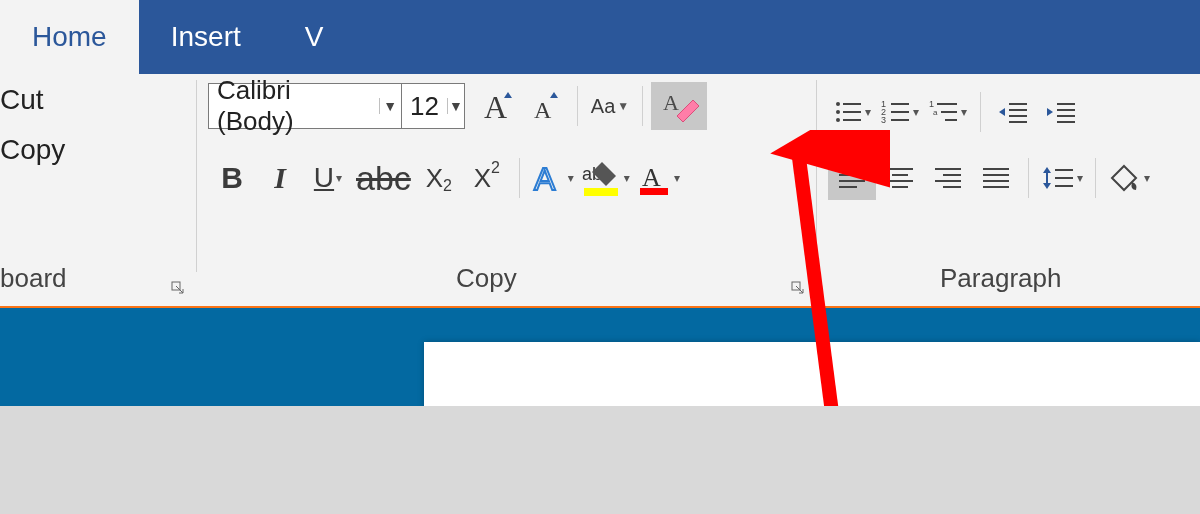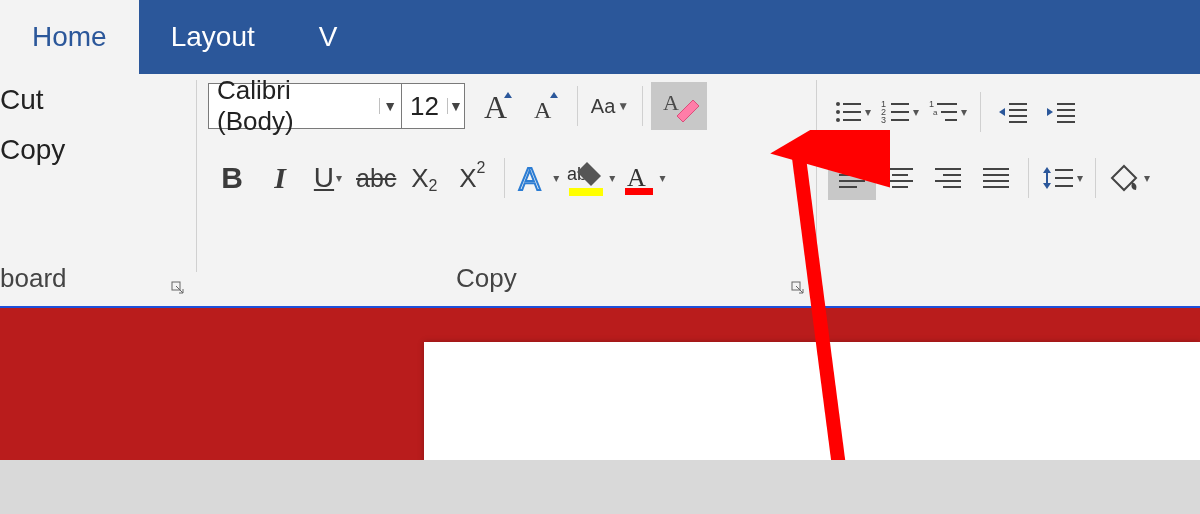--- a/index.html
+++ b/index.html
@@ -1,22 +1,22 @@
 <!DOCTYPE html>
 <html><head>
 <meta charset="utf-8">
 <style>
   html,body{margin:0;padding:0;font-family:"Segoe UI",Arial,sans-serif;background:#d9d9d9;overflow:hidden}
-  #stage{position:relative;width:1200px;height:460px;background:#b91c1c}
+  #stage{position:relative;width:1200px;height:406px;background:#0369a1}
   
   .tabs{position:absolute;left:0;top:0;right:0;height:74px;background:#2b579a;display:flex;align-items:stretch}
   .tab{color:#fff;font-size:28px;display:flex;align-items:center;padding:0 32px;cursor:pointer;white-space:nowrap}
   .tab.active{background:#f3f3f3;color:#2b579a}
   
-  .ribbon{position:absolute;left:0;top:74px;right:0;height:232px;background:#f3f3f3;border-bottom:2px solid #1d4ed8}
+  .ribbon{position:absolute;left:0;top:74px;right:0;height:232px;background:#f3f3f3;border-bottom:2px solid #f97316}
   .grp-sep{position:absolute;top:6px;bottom:34px;width:1px;background:#d0d0d0}
   .grp-label{position:absolute;bottom:12px;font-size:26px;color:#444}
   .launcher{position:absolute;bottom:8px;width:20px;height:20px;color:#666;font-size:16px;display:flex;align-items:center;justify-content:center;cursor:pointer}
   .vsep{display:inline-block;width:1px;height:40px;background:#d0d0d0;vertical-align:middle;margin:0 8px}
   
   .clip-item{position:absolute;left:0;font-size:28px;color:#222;cursor:pointer}
   
   .font-row1{position:absolute;top:8px;left:208;display:flex;align-items:center}
   .font-row1{left:208px}
   .combo{background:#fff;border:1px solid #7a7a7a;height:44px;display:flex;align-items:center;font-size:26px;color:#222}
@@ -35,21 +35,21 @@
   .arrow{position:absolute;pointer-events:none}
   svg{display:block}
 </style>
 </head>
 <body>
 
 <div id="stage">
 
   <div class="tabs">
     <div class="tab active">Home</div>
-    <div class="tab">Layout</div>
+    <div class="tab">Insert</div>
     <div class="tab">V</div>
   </div>
 
   <div class="ribbon">
 
     <div class="clip-item" style="top:10px">Cut</div>
     <div class="clip-item" style="top:60px">Copy</div>
     <div class="grp-label" style="left:0">board</div>
     <div class="launcher" style="left:168px">
       <svg width="14" height="14">
@@ -99,21 +99,21 @@
           <span style="font-weight:900;font-size:30px">B</span>
         </span>
       <span class="ibtn">
           <span style="font-style:italic;font-family:'Times New Roman';font-weight:bold;font-size:30px">I</span>
         </span>
       <span class="ibtn">
           <span style="text-decoration:underline;font-size:28px">U</span>
           <span class="dd-caret">▾</span>
         </span>
       <span class="ibtn">
-          <span style="text-decoration:line-through;font-size:25px">abc</span>
+          <span style="text-decoration:line-through;font-size:34px">abc</span>
         </span>
       <span class="ibtn">
           <span style="font-size:26px">X</span>
           <span style="font-size:16px;position:relative;top:8px">2</span>
         </span>
       <span class="ibtn">
           <span style="font-size:26px">X</span>
           <span style="font-size:16px;position:relative;top:-10px">2</span>
         </span>
       <span class="vsep"></span>
@@ -251,20 +251,21 @@
       <span class="vsep"></span>
       <span class="ibtn">
         <svg width="34" height="32">
             <path d="M16 4 L28 16 L16 28 L4 16 Z" fill="none" stroke="#444" stroke-width="2"></path>
             <path d="M24 20 Q30 22 28 28 Q22 28 24 20 Z" fill="#444"></path>
           </svg>
         <span class="dd-caret">▾</span>
       </span>
     </div>
 
+    <div class="grp-label" style="left:940px">Paragraph</div>
   </div>
 
   <div class="doc"></div>
 
   <svg class="arrow" style="left:770px;top:130px" width="120" height="370">
     <defs>
         <marker id="ah" markerWidth="12" markerHeight="14" refX="6" refY="2" orient="auto">
           <path d="M0 14 L6 0 L12 14 Z" fill="#ff0000"></path>
         </marker>
       </defs>

